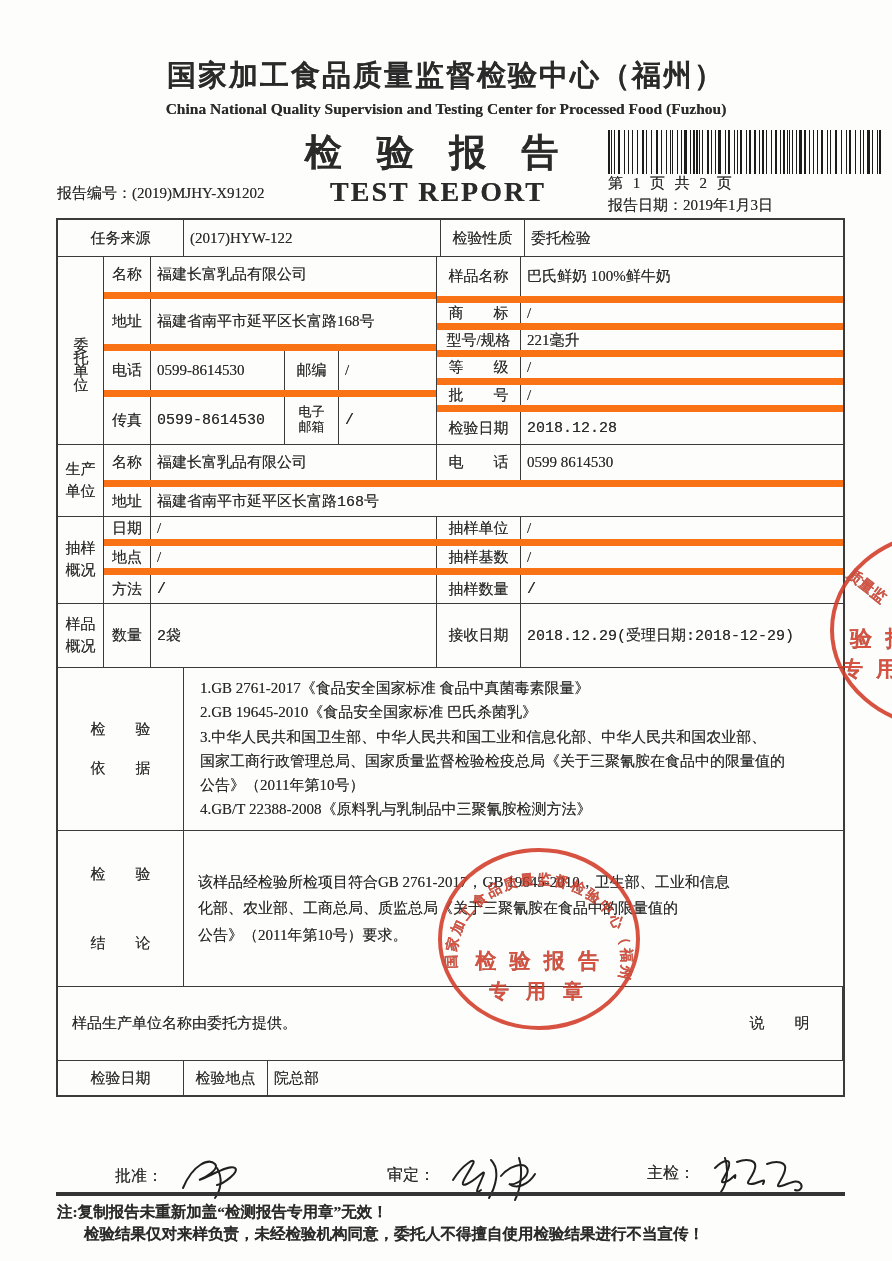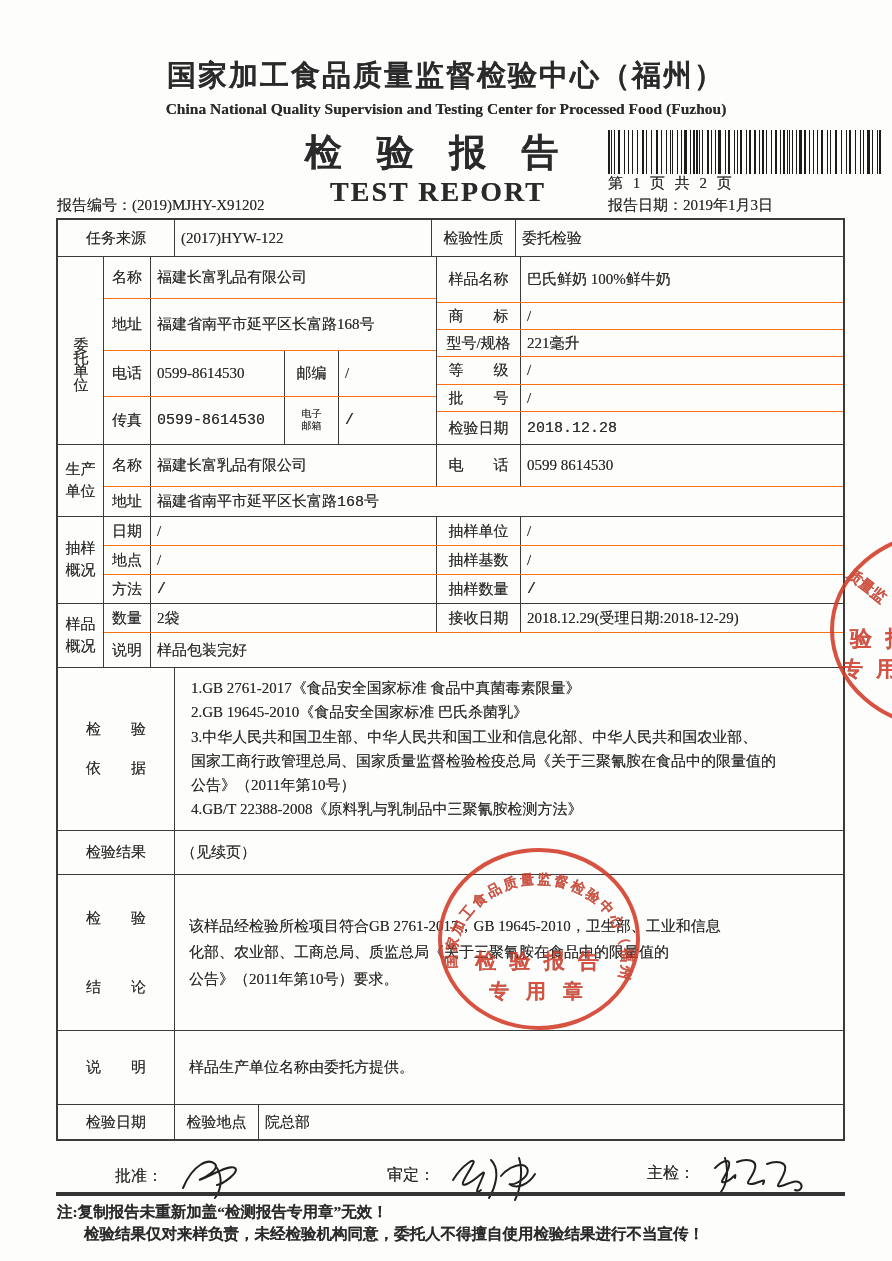--- a/index.html
+++ b/index.html
@@ -16,45 +16,45 @@
   .org-en { position:absolute; top:100px; left:0; width:100%; text-align:center;
             font-size:15.5px; font-weight:bold; }
   .title-block { position:absolute; top:128px; left:268px; width:340px; text-align:center; }
   .title-cn { font-size:37px; font-weight:bold; letter-spacing:13px; white-space:nowrap; }
   .title-en { font-size:28px; font-weight:bold; letter-spacing:2px; margin-top:-2px;
               font-family:"Liberation Serif",serif; }
   .barcode-block { position:absolute; top:130px; left:608px; width:274px; }
   .barcode { display:flex; align-items:stretch; height:44px; overflow:hidden; }
   .barcode span { background:#1c1c1c; display:block; height:100%; }
   .page-info { margin-top:0; font-size:15px; letter-spacing:3px; white-space:nowrap; }
-  .meta-left  { position:absolute; top:196px; left:57px;  font-size:15px; }
+  .meta-left  { position:absolute; top:184px; left:57px;  font-size:15px; }
   .meta-right { position:absolute; top:196px; left:608px; font-size:15px; }
   
   .rtable { position:absolute; top:218px; left:56px; width:789px;
             border:2px solid #3b3b3b; box-sizing:border-box; font-size:15px; }
   .r  { display:flex; border-bottom:1px solid #3b3b3b; box-sizing:border-box; }
   .r.nb, .rtable > .r:last-child { border-bottom:none; }
   .c  { border-right:1px solid #3b3b3b; box-sizing:border-box;
         display:flex; align-items:center; padding:1px 6px; overflow:hidden; }
   .c.last { border-right:none; }
   .stack { display:flex; flex-direction:column; box-sizing:border-box; }
-  .sr { display:flex; border-bottom:1px solid #f97316; box-sizing:border-box; flex:0 0 auto; }
+  .sr { display:flex; border-bottom:7px solid #f97316; box-sizing:border-box; flex:0 0 auto; }
   .sr.nb, .stack > .sr:last-child { border-bottom:none; flex:1 1 auto;font-family:Liberation Mono, monospace; }
   .lblc { justify-content:center; text-align:center; }
   .vert { writing-mode:vertical-lr; text-orientation:upright; letter-spacing:0.9em;
           justify-content:center; padding:10px 0; text-align:center; }
   .pre  { white-space:pre-line; }
   .twoline { white-space:pre-line; line-height:1.45; text-align:center; justify-content:center; }
   .biglbl { white-space:pre-line; line-height:2.6; text-align:center; justify-content:center; }
   .biglbl2 { white-space:pre-line; line-height:4.6; text-align:center; justify-content:center; }
-  .smalltxt { font-size:10px; line-height:1.15; }
+  .smalltxt { font-size:13px; line-height:1.15; }
   .basis-content { line-height:1.62; padding:8px 10px 8px 16px; align-items:flex-start; }
   .conc-content  { line-height:1.75; padding:10px 10px 10px 14px; align-items:center; }
   .w46{width:46px;} .w47{width:47px;} .w54{width:54px;} .w84{width:84px;}
-  .w126{width:117px;} .w134{width:134px;} .w257{width:257px;} .w286{width:286px;} .w333{width:333px;} .w360{width:360px;}
+  .w126{width:126px;} .w134{width:134px;} .w257{width:257px;} .w286{width:286px;} .w333{width:333px;} .w360{width:360px;}
   .f1 { flex:1 1 auto; }
   
   .stamp { position:absolute; opacity:.88; pointer-events:none; }
   .stamp text { fill:#d23b28; font-family:"Liberation Serif",serif; font-weight:bold; }
   
   .sig-row { position:absolute; top:1142px; left:57px; width:788px; height:50px; }
   .sig-item { position:absolute; font-size:16px; }
   .sig-item svg { vertical-align:middle; margin-left:4px; }
   .thick-rule { position:absolute; top:1192px; left:56px; width:789px; height:4px;
                 background:#343434; }
@@ -256,54 +256,46 @@
     <div class="r" style="height:64px">
       <div class="c twoline w46">样品
 概况</div>
       <div class="stack f1">
         <div class="sr" style="height:29px">
           <div class="c lblc w47">数量</div>
           <div class="c w286">2袋</div>
           <div class="c lblc w84">接收日期</div>
           <div class="c last f1">2018.12.29(受理日期:2018-12-29)</div>
         </div>
-        <div class="sr">
-          <div class="c lblc w47">说明</div>
-          <div class="c last f1">样品包装完好</div>
-        </div>
       </div>
     </div>
 
     <div class="r" style="height:163px">
       <div class="c biglbl w126">检　　验
 依　　据</div>
       <div class="c last f1 pre basis-content">1.GB 2761-2017《食品安全国家标准 食品中真菌毒素限量》
 2.GB 19645-2010《食品安全国家标准 巴氏杀菌乳》
 3.中华人民共和国卫生部、中华人民共和国工业和信息化部、中华人民共和国农业部、
 国家工商行政管理总局、国家质量监督检验检疫总局《关于三聚氰胺在食品中的限量值的
 公告》（2011年第10号）
 4.GB/T 22388-2008《原料乳与乳制品中三聚氰胺检测方法》</div>
     </div>
 
-    <div class="r" style="height:44px">
-      <div class="c lblc w126">检验结果</div>
-      <div class="c last f1">（见续页）</div>
-    </div>
 
     <div class="r" style="height:156px">
       <div class="c biglbl2 w126">检　　验
 结　　论</div>
       <div class="c last f1 pre conc-content">该样品经检验所检项目符合GB 2761-2017，GB 19645-2010，卫生部、工业和信息
 化部、农业部、工商总局、质监总局《关于三聚氰胺在食品中的限量值的
 公告》（2011年第10号）要求。</div>
     </div>
 
     <div class="r" style="height:74px">
+      <div class="c last f1" style="align-items:center; padding-left:14px">样品生产单位名称由委托方提供。</div>
       <div class="c lblc w126">说　　明</div>
-      <div class="c last f1" style="align-items:center; padding-left:14px">样品生产单位名称由委托方提供。</div>
     </div>
 
     <div class="r" style="height:34px">
       <div class="c lblc w126">检验日期</div>
       <div class="c lblc w84">检验地点</div>
       <div class="c last f1">院总部</div>
     </div>
   </div>
 
   <div class="sig-row">

